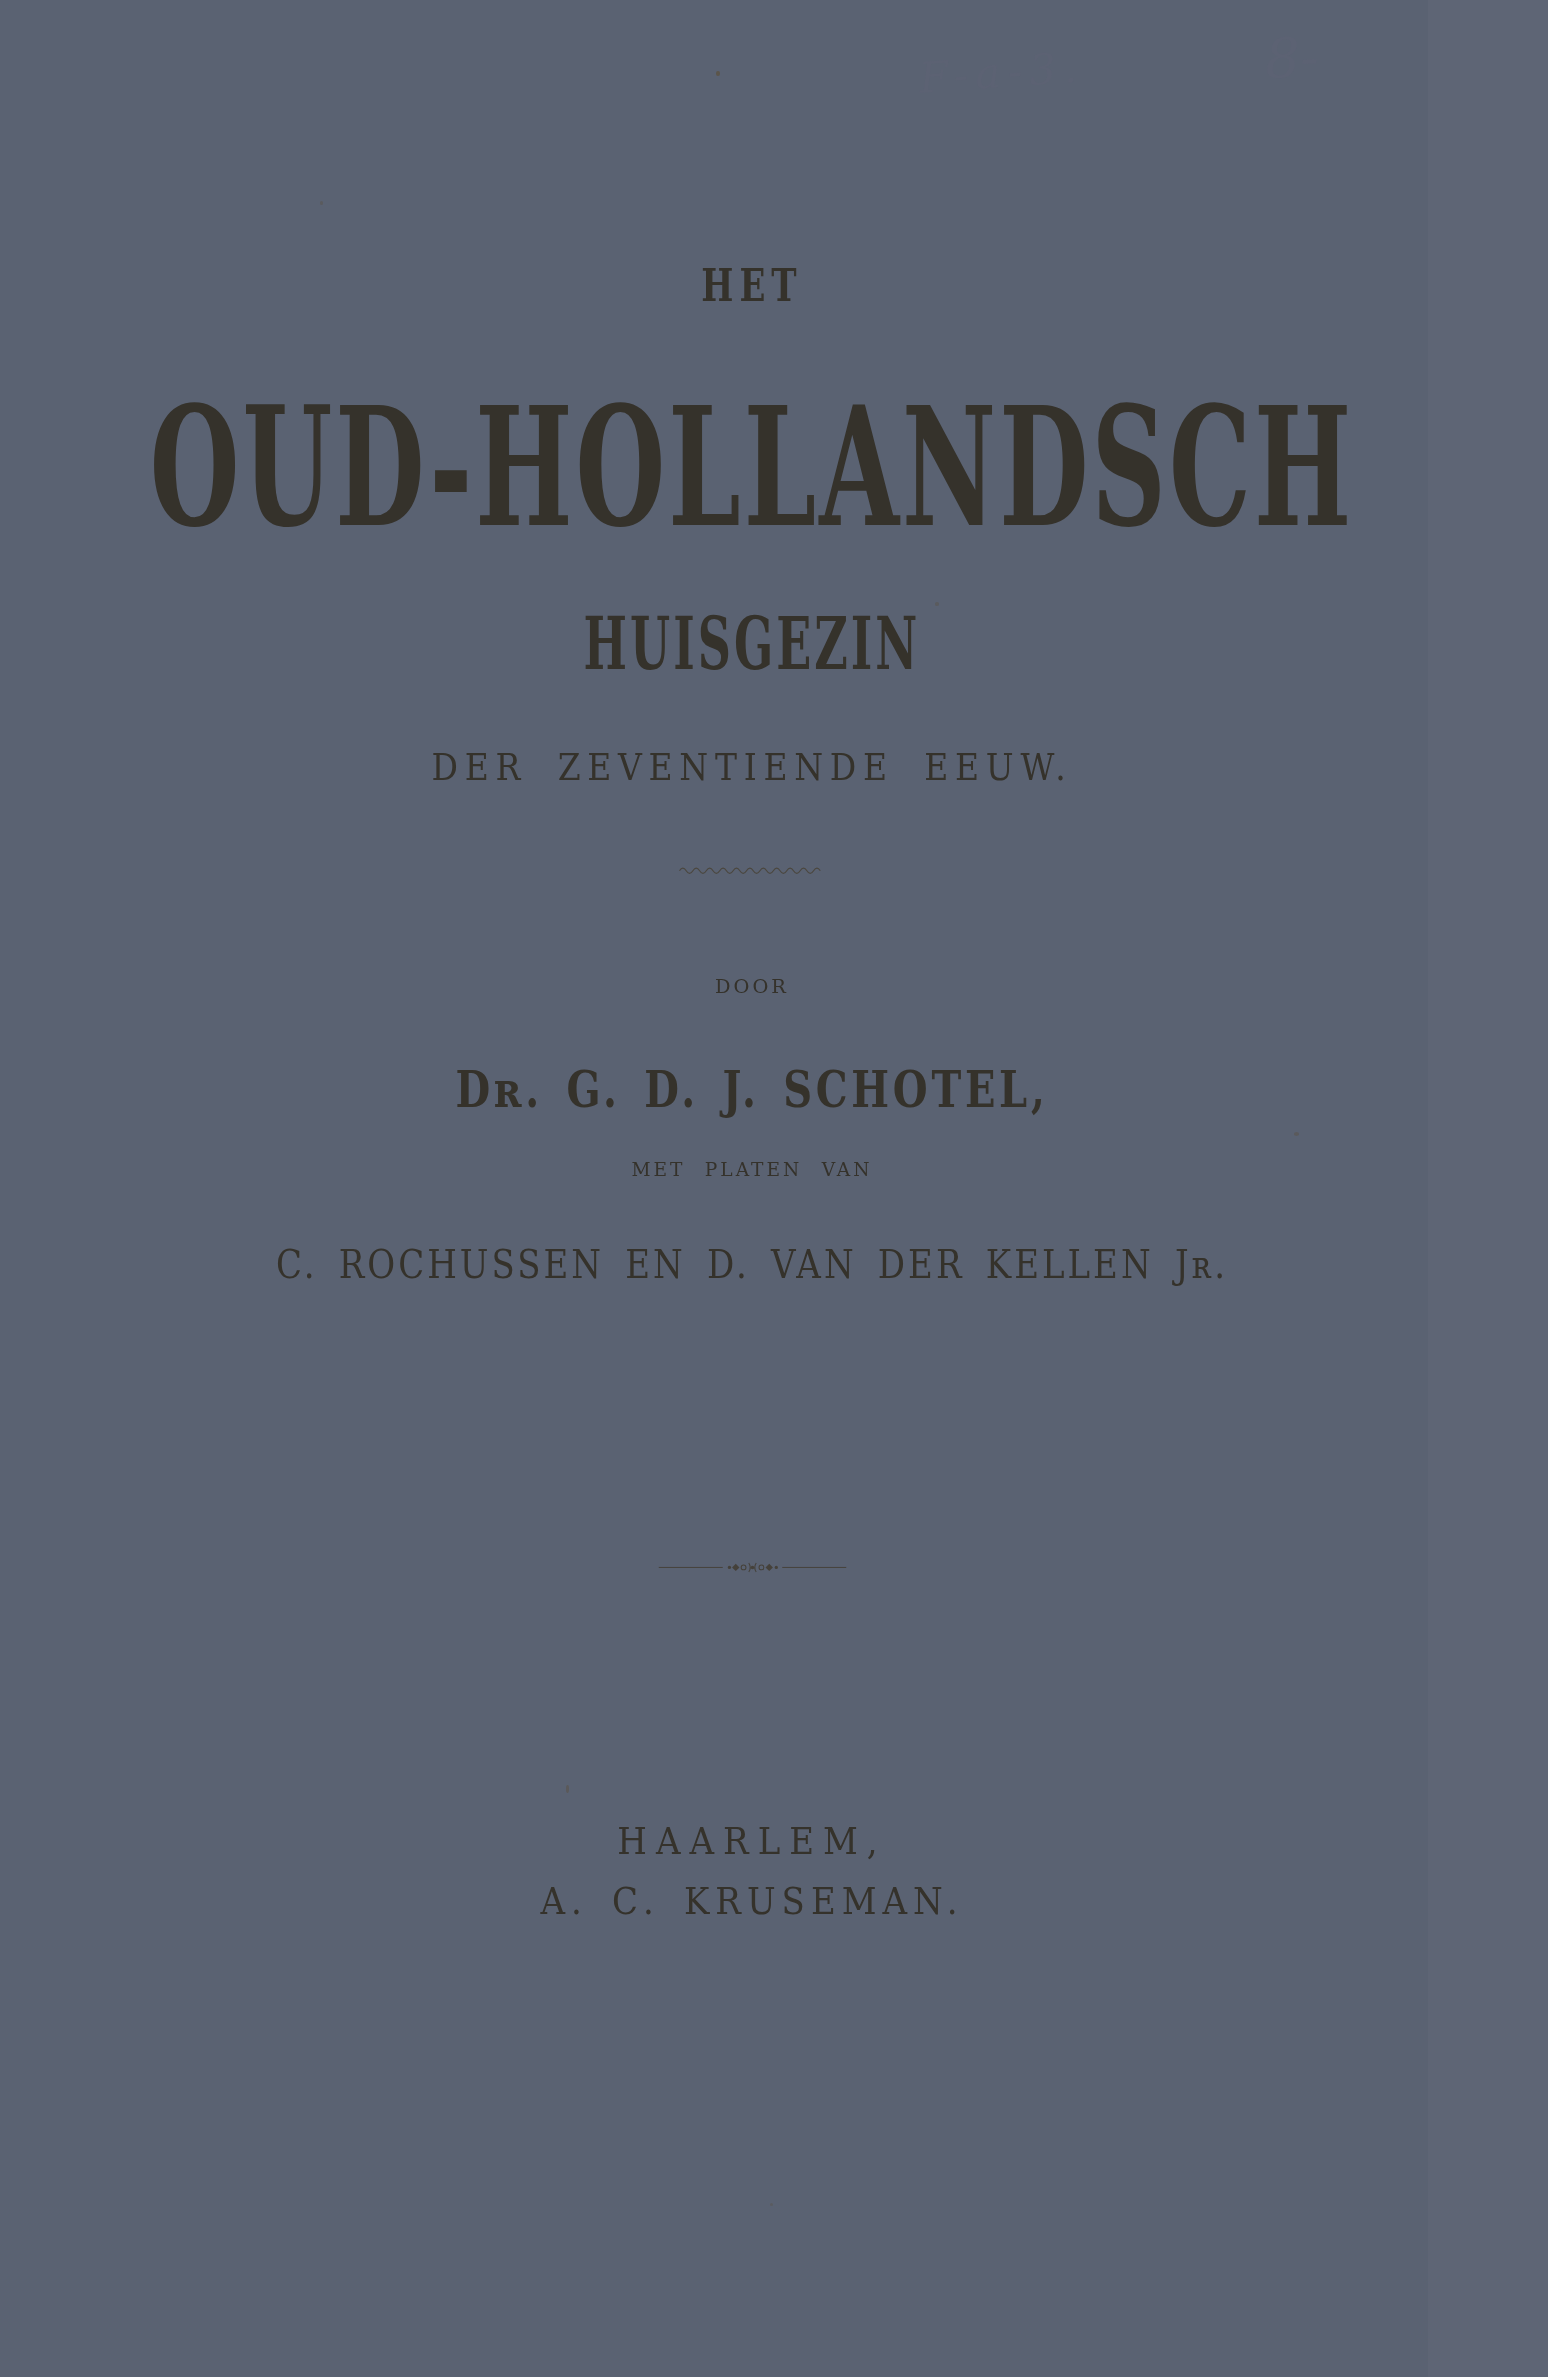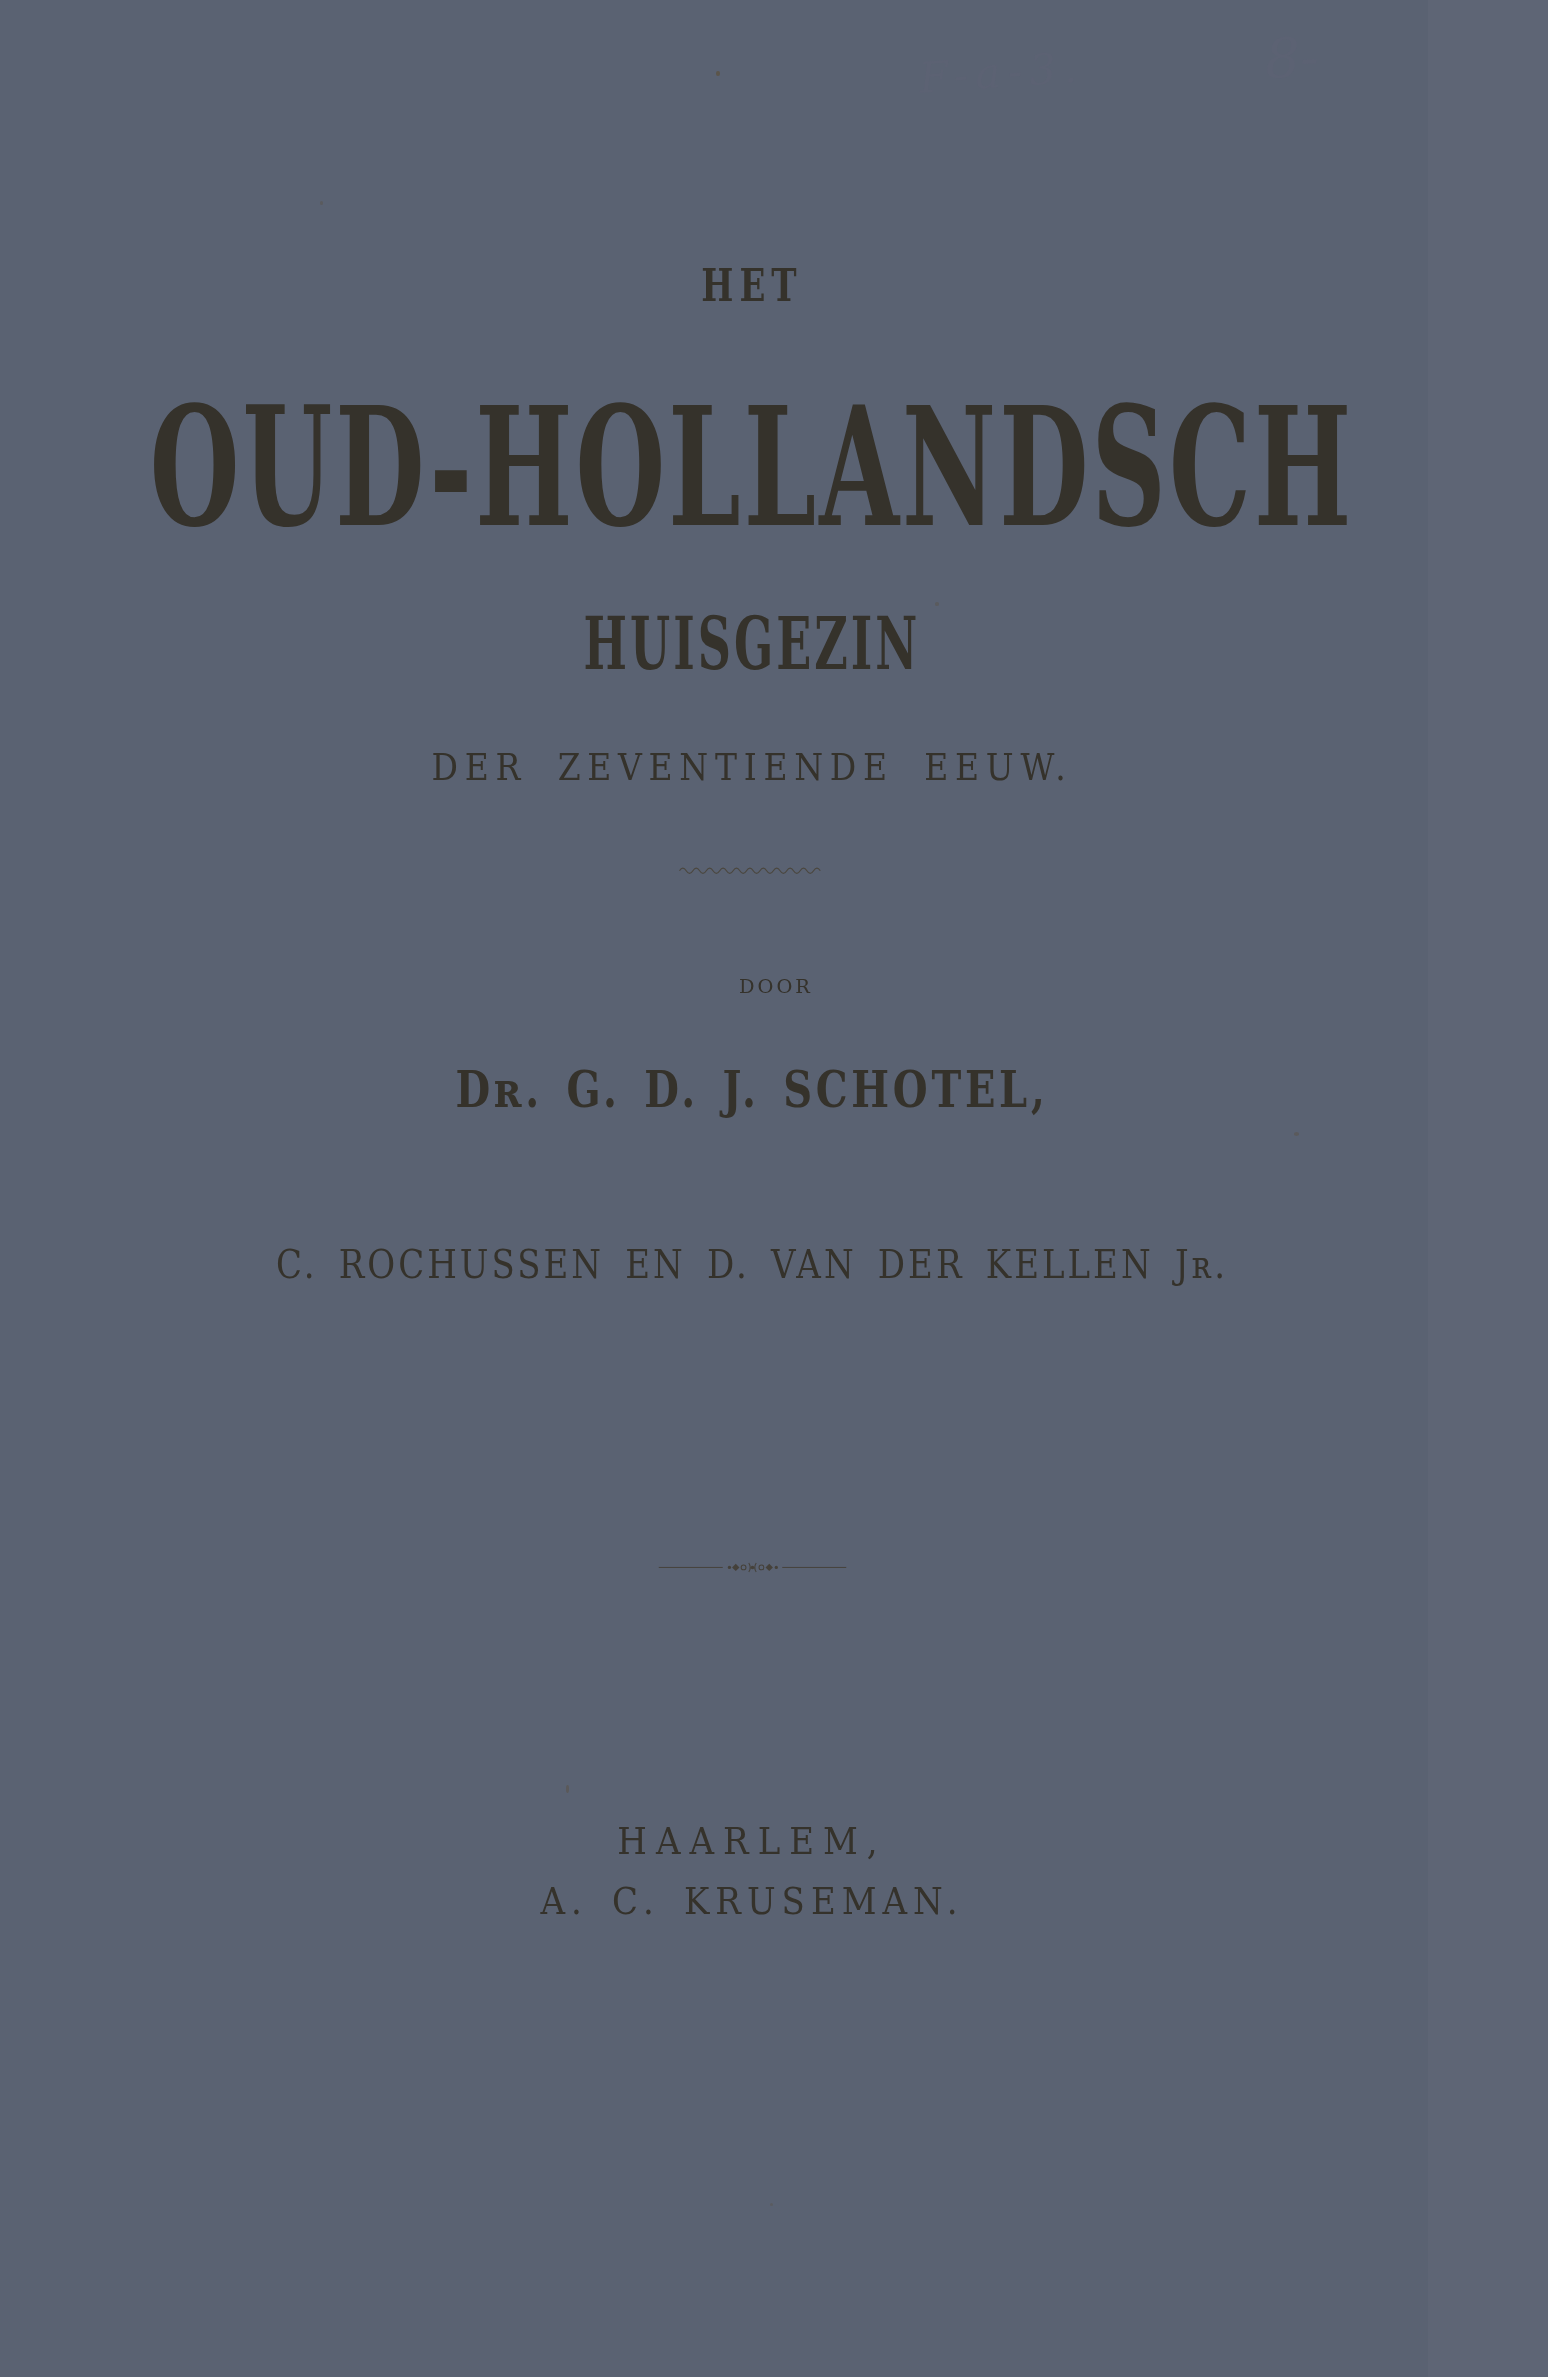--- a/index.html
+++ b/index.html
@@ -23,21 +23,21 @@
   .speck{position:absolute;border-radius:50%;background:rgba(92,74,44,.55);}
   .ink{position:absolute;left:0;width:1504px;text-align:center;color:#35322b;
        white-space:nowrap;transform-origin:50% 0;}
   .hw{position:absolute;color:#5d6274;opacity:.85;font-style:italic;
       transform-origin:50% 50%;}
   .pretitle{top:252px;font-size:34px;font-weight:bold;letter-spacing:6px;transform:scaleY(1.3);}
   .title{top:363px;font-size:103px;font-weight:bold;letter-spacing:3px;transform:scaleY(1.6);}
   .subtitle{top:593px;font-size:46px;font-weight:bold;letter-spacing:3px;transform:scaleY(1.6);}
   .series{top:737px;font-size:33px;letter-spacing:6.7px;word-spacing:13.4px;transform:scaleY(1.15);}
   .wavy{top:857px;}
-  .byline{top:968px;font-size:19.4px;letter-spacing:3px;padding-left:24px;}
+  .byline{top:968px;font-size:19.4px;letter-spacing:3px;}
   .author{top:1052px;font-size:40px;font-weight:bold;letter-spacing:3.7px;word-spacing:6px;transform:scaleY(1.25);}
   .plates{top:1152px;font-size:18.6px;letter-spacing:3px;word-spacing:10.4px;}
   .illustrators{top:1234px;font-size:34px;letter-spacing:3px;word-spacing:7.4px;transform:scaleY(1.15);}
   .midrule{top:1553px;}
   .city{top:1811px;font-size:34px;letter-spacing:9px;transform:scaleY(1.12);}
   .publisher{top:1871px;font-size:34px;letter-spacing:6px;word-spacing:7.4px;transform:scaleY(1.12);}
   .year{top:1934px;font-size:31px;letter-spacing:3px;}
   .hw-shelf{left:919px;top:41px;font-size:42px;letter-spacing:7.4px;transform:rotate(-4deg);}
   .hw-price{left:1265px;top:18.6px;font-size:55px;transform:rotate(-2deg);}
   svg{display:block;margin:0 auto;}
@@ -59,20 +59,21 @@
     <div class="ink series">DER ZEVENTIENDE EEUW.</div>
 
     <div class="ink wavy">
       <svg width="149" height="12" viewBox="0 0 200 16">
         <path d="M2 9 q4.5 -7 9 0 t9 0 t9 0 t9 0 t9 0 t9 0 t9 0 t9 0 t9 0 t9 0 t9 0 t9 0 t9 0 t9 0 t9 0 t9 0 t9 0 t9 0 t9 0 t9 0 t9 0" fill="none" stroke="#4b473f" stroke-width="1.6"></path>
       </svg>
     </div>
 
     <div class="ink byline">DOOR</div>
     <div class="ink author">Dʀ. G. D. J. SCHOTEL,</div>
+    <div class="ink plates">MET PLATEN VAN</div>
     <div class="ink illustrators">C. ROCHUSSEN EN D. VAN DER KELLEN Jʀ.</div>
 
     <div class="ink midrule">
       <svg width="191" height="13.4" viewBox="0 0 256 18">
         <line x1="2" y1="10" x2="88" y2="10" stroke="#45413a" stroke-width="1.3"></line>
         <line x1="168" y1="10" x2="254" y2="10" stroke="#45413a" stroke-width="1.3"></line>
         <circle cx="97" cy="10" r="2.2" fill="#45413a"></circle>
         <rect x="102" y="6.5" width="7" height="7" transform="rotate(45 105.5 10)" fill="#45413a"></rect>
         <circle cx="116" cy="10" r="3.2" fill="none" stroke="#45413a" stroke-width="1.4"></circle>
         <path d="M123 4 q4 6 0 12" fill="none" stroke="#45413a" stroke-width="1.4"></path>

